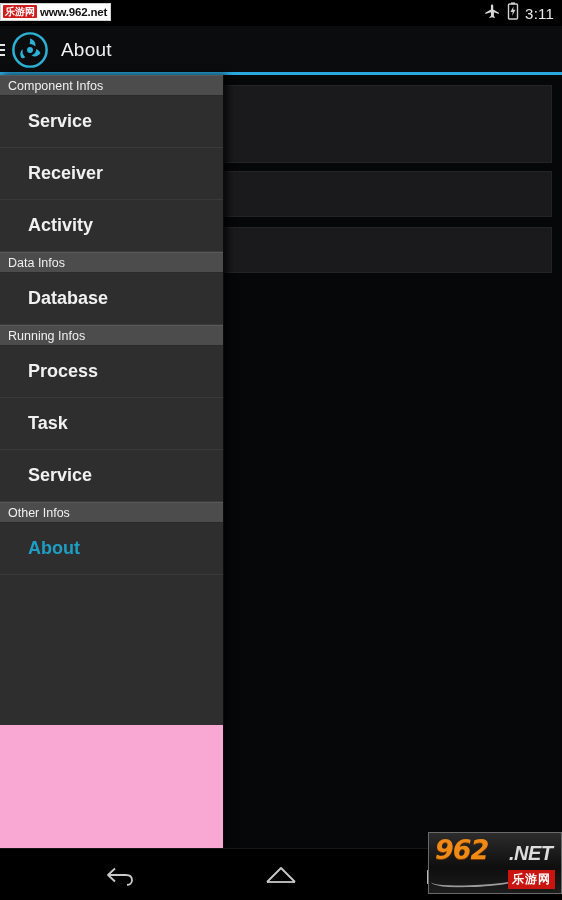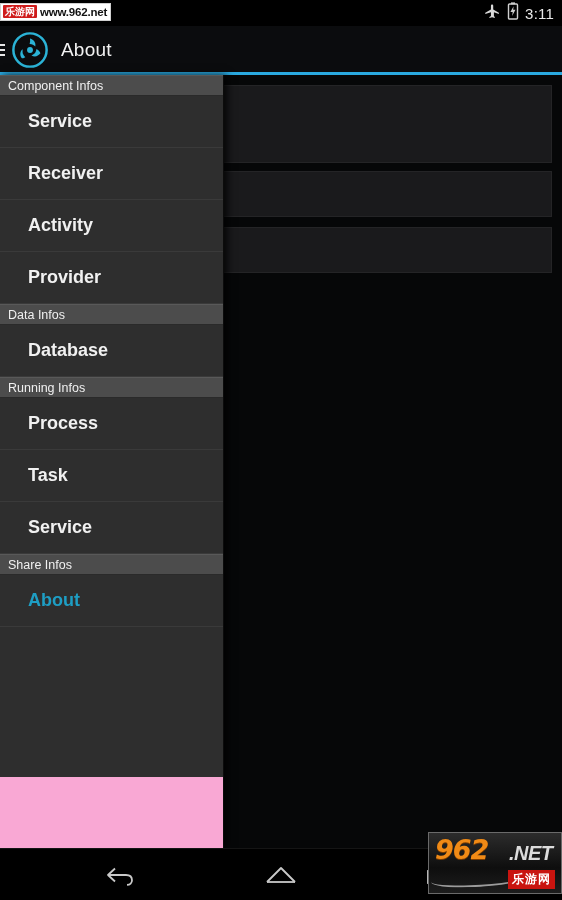--- a/index.html
+++ b/index.html
@@ -226,41 +226,38 @@
     <div class="sec-header">Component Infos</div>
     <div class="drw-item">
       <span>Service</span>
     </div>
     <div class="drw-item">
       <span>Receiver</span>
     </div>
     <div class="drw-item">
       <span>Activity</span>
     </div>
-    <div class="drw-item">
-      <span>Provider</span>
-    </div>
 
     <div class="sec-header">Data Infos</div>
     <div class="drw-item">
       <span>Database</span>
     </div>
 
     <div class="sec-header">Running Infos</div>
     <div class="drw-item">
       <span>Process</span>
     </div>
     <div class="drw-item">
       <span>Task</span>
     </div>
     <div class="drw-item">
       <span>Service</span>
     </div>
 
-    <div class="sec-header">Share Infos</div>
+    <div class="sec-header">Other Infos</div>
     <div class="drw-item selected">
       <span>About</span>
     </div>
 
     <div class="drw-filler"></div>
   </div>
 
   <div class="navbar">
     <div class="nav-btns">
       <div class="nav-btn">

